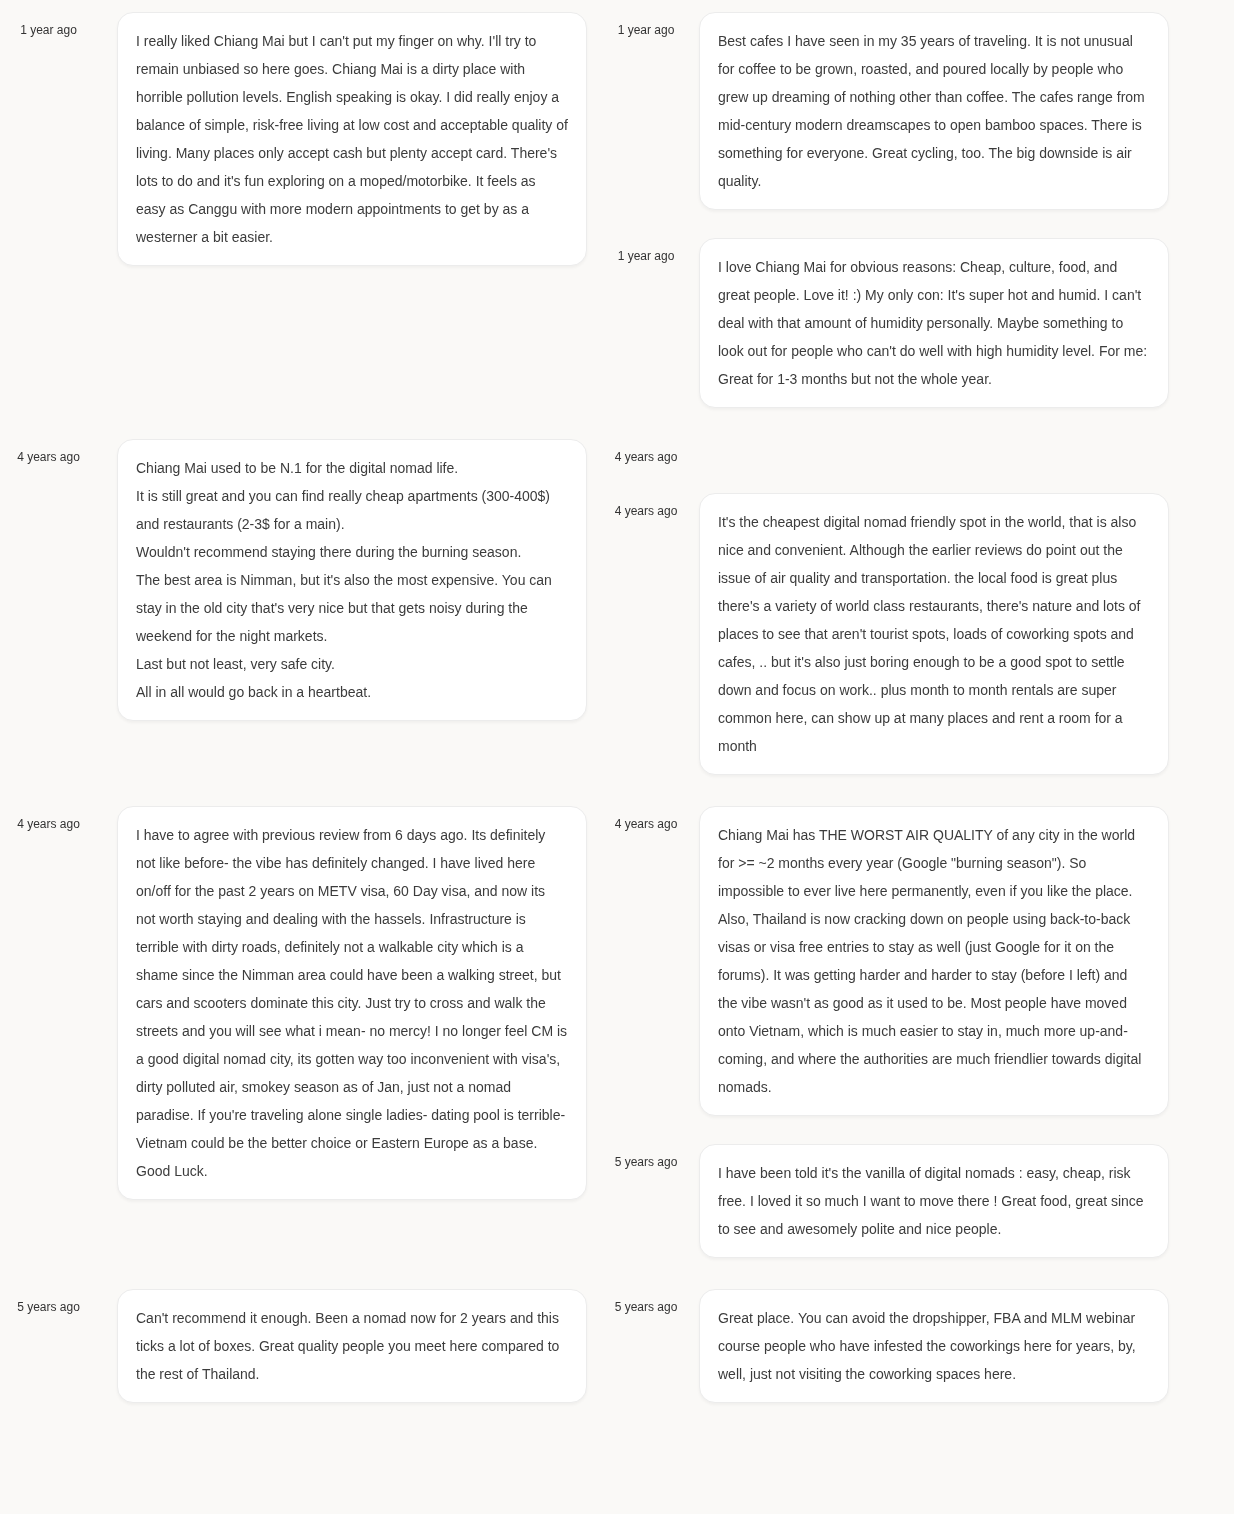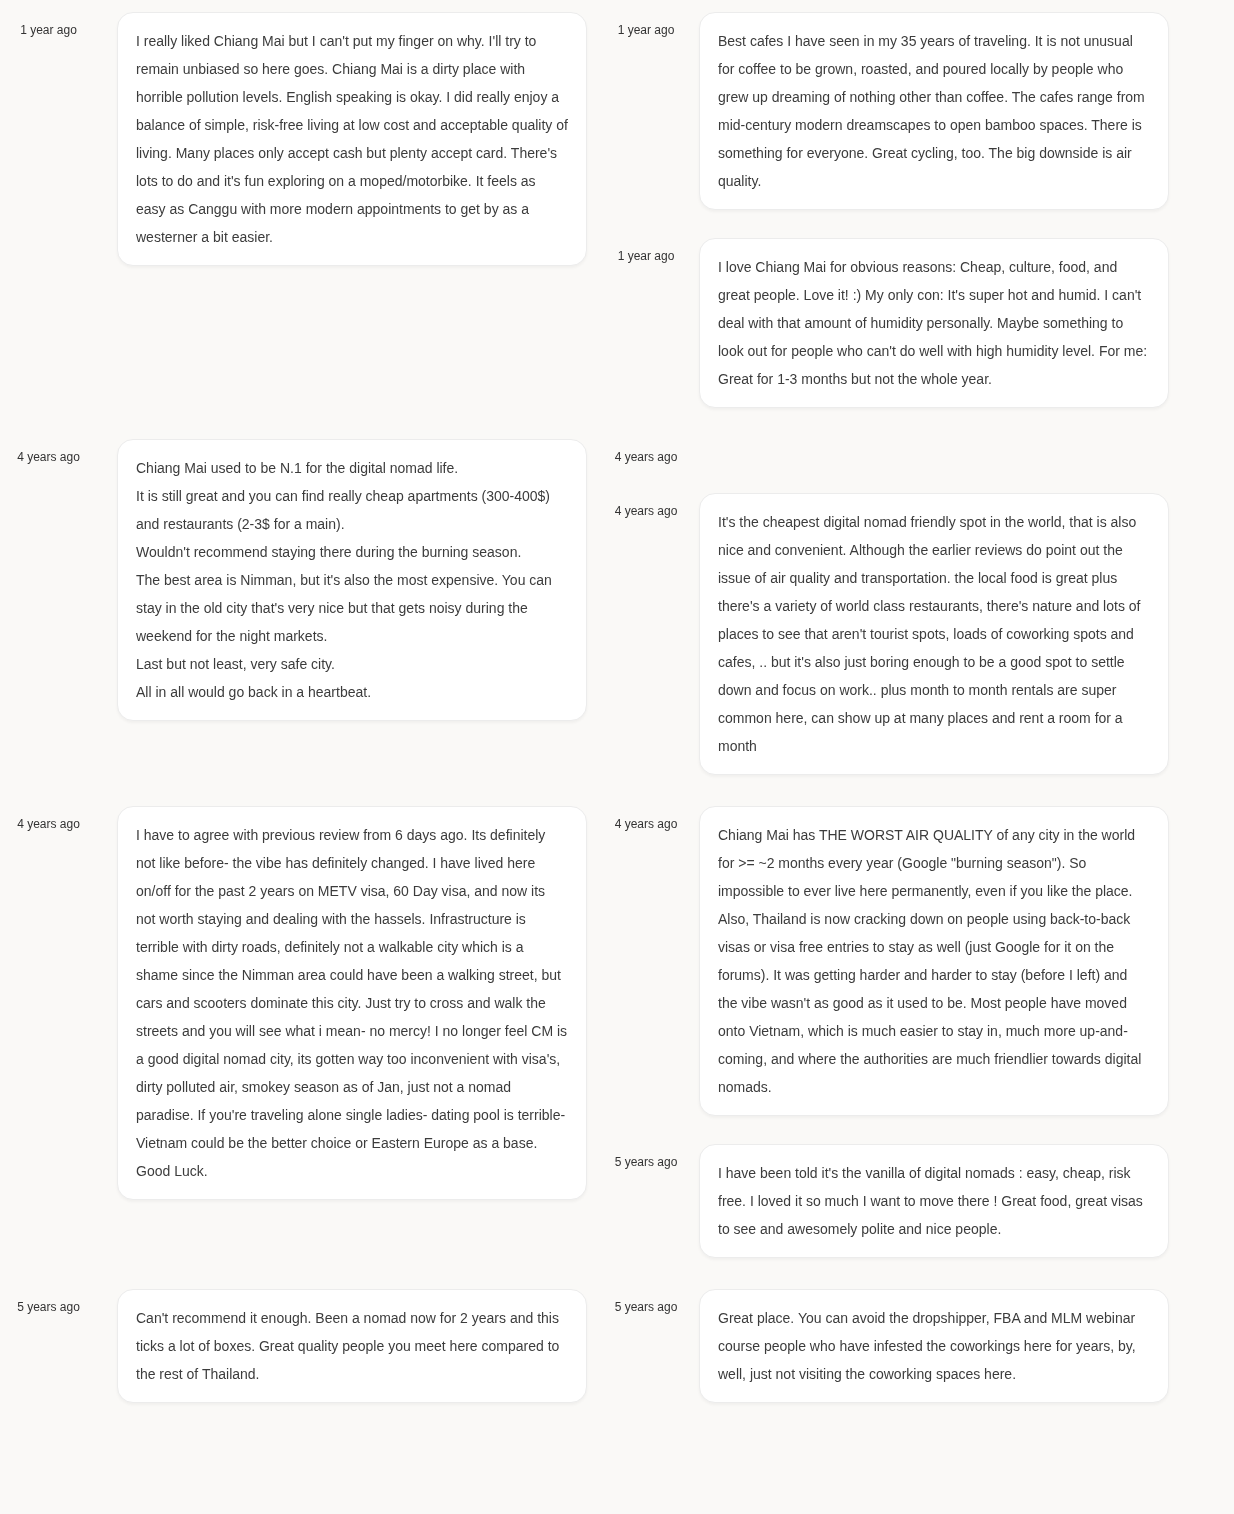--- a/index.html
+++ b/index.html
@@ -130,21 +130,21 @@
     <div class="col col-right">
       <div class="review-item">
         <div class="review-time">4 years ago</div>
         <div class="review-card">
           <p class="review-text">Chiang Mai has THE WORST AIR QUALITY of any city in the world for &gt;= ~2 months every year (Google "burning season"). So impossible to ever live here permanently, even if you like the place. Also, Thailand is now cracking down on people using back-to-back visas or visa free entries to stay as well (just Google for it on the forums). It was getting harder and harder to stay (before I left) and the vibe wasn't as good as it used to be. Most people have moved onto Vietnam, which is much easier to stay in, much more up-and-coming, and where the authorities are much friendlier towards digital nomads.</p>
         </div>
       </div>
       <div class="review-item">
         <div class="review-time">5 years ago</div>
         <div class="review-card">
-          <p class="review-text">I have been told it's the vanilla of digital nomads : easy, cheap, risk free. I loved it so much I want to move there ! Great food, great visas to see and awesomely polite and nice people.</p>
+          <p class="review-text">I have been told it's the vanilla of digital nomads : easy, cheap, risk free. I loved it so much I want to move there ! Great food, great since to see and awesomely polite and nice people.</p>
         </div>
       </div>
     </div>
   </div>
 
   <div class="row">
     <div class="col col-left">
       <div class="review-item">
         <div class="review-time">5 years ago</div>
         <div class="review-card">

